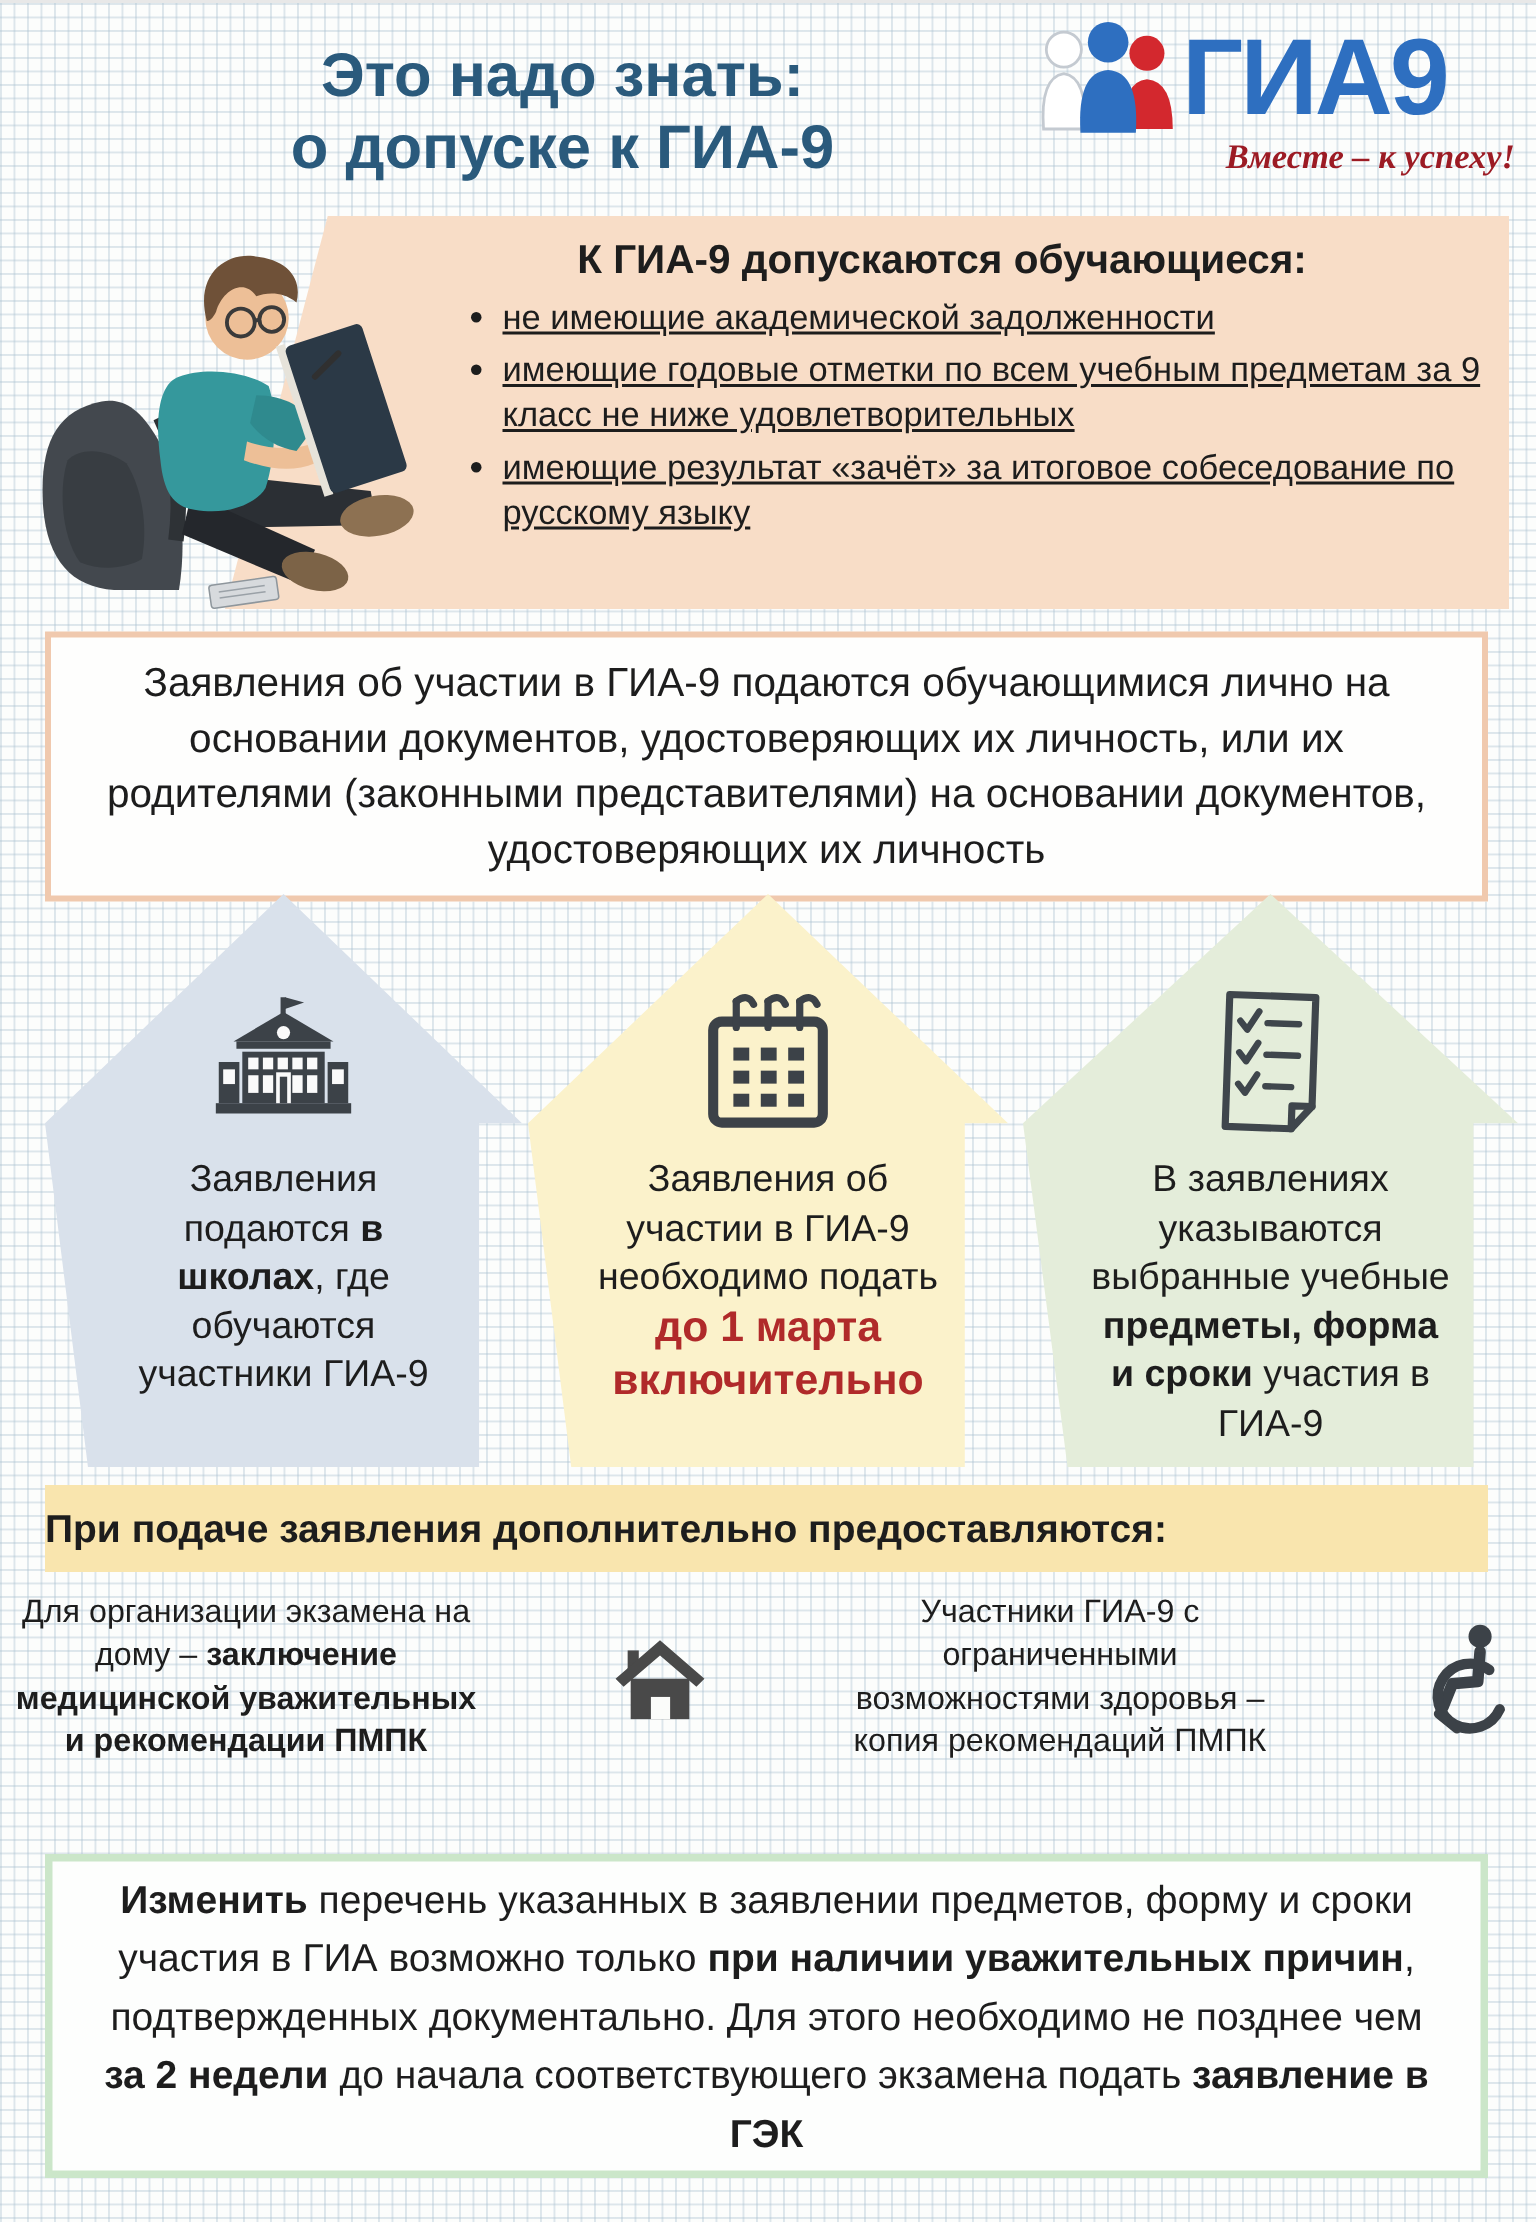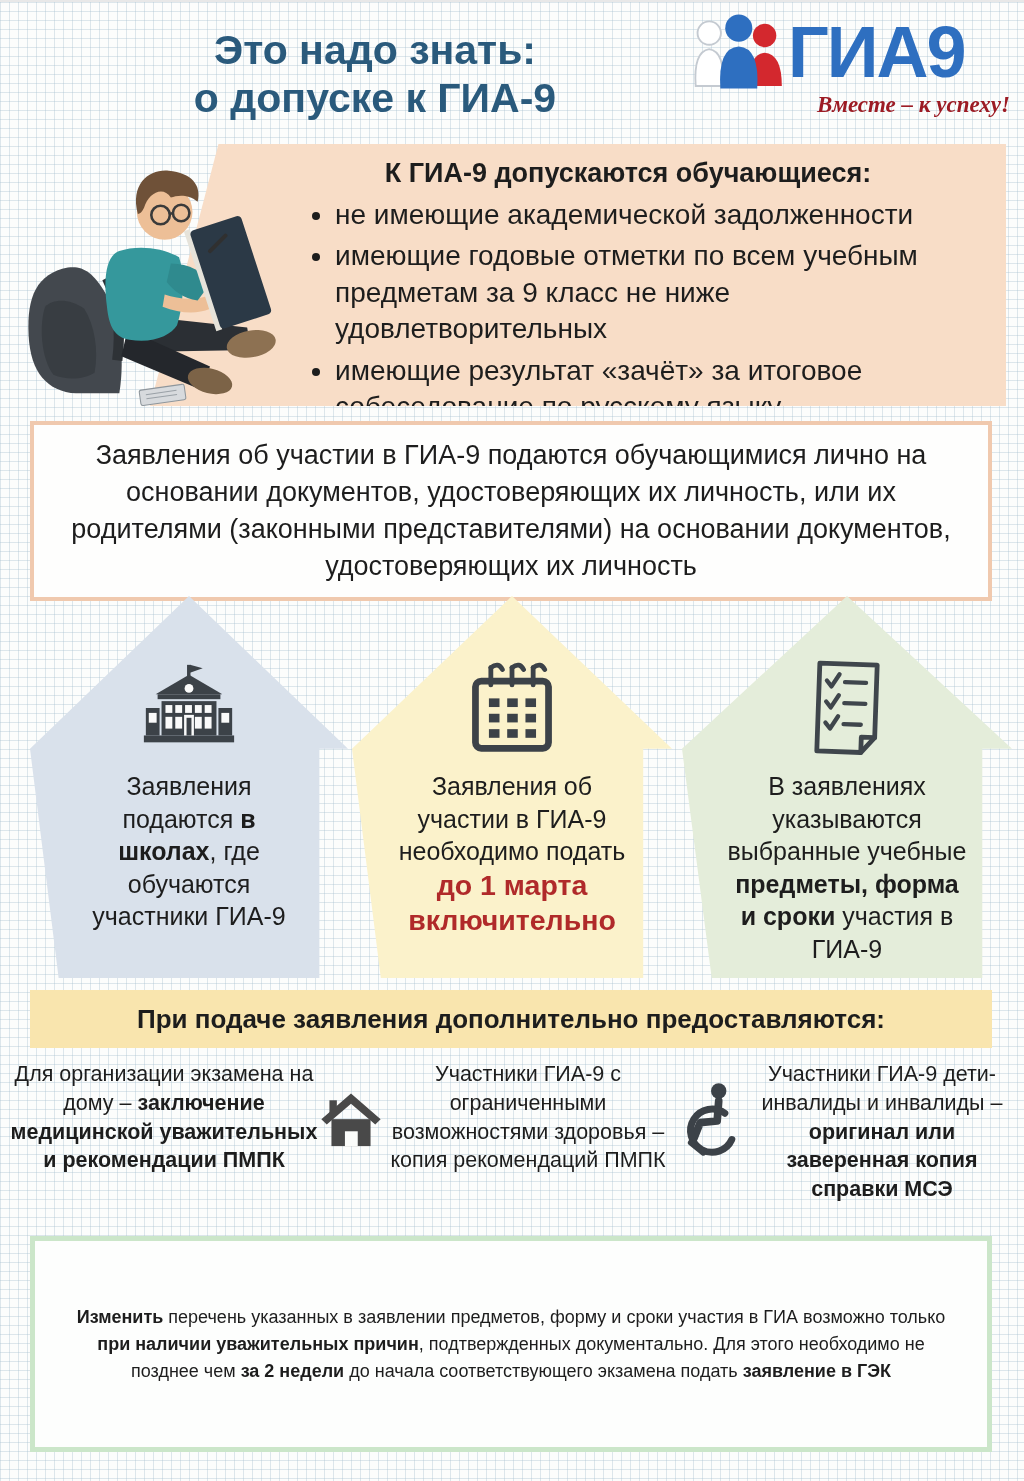--- a/index.html
+++ b/index.html
@@ -20,49 +20,49 @@
   .logo{position:absolute;left:692px;top:10px;width:322px;display:flex;flex-wrap:wrap;align-items:flex-start;}
   .logo-mark{width:96px;height:84px;flex:none;}
   .logo-name{font-size:72px;font-weight:700;line-height:80px;letter-spacing:-2px;flex:none;}
   .logo-tagline{width:100%;text-align:right;font-family:"Liberation Serif","DejaVu Serif",serif;
                 font-style:italic;font-weight:700;font-size:23px;margin-top:-4px;padding-right:4px;}
   
   .admission{position:absolute;left:150px;top:142px;width:856px;height:262px;
              clip-path:polygon(8% 0,100% 0,100% 100%,0 100%);}
   .admission-title{padding:14px 10px 0 110px;text-align:center;font-size:27px;font-weight:700;}
   .admission ul{margin:8px 16px 0 0;padding-left:185px;}
-  .admission li{font-size:28px;line-height:1.3;margin-bottom:5px;}
+  .admission li{font-size:23px;line-height:1.3;margin-bottom:5px;text-decoration:underline;}
   .student{position:absolute;left:8px;top:150px;width:268px;height:258px;}
   
   .statement{position:absolute;left:30px;top:419px;width:962px;height:180px;background:#fefefd;
              border:4px solid #f0c9ae;box-sizing:border-box;display:flex;align-items:center;justify-content:center;
              padding:0 26px;text-align:center;font-size:27px;line-height:1.38;}
   
   .arrow{position:absolute;top:594px;height:382px;
          clip-path:polygon(50% 0%,100% 40%,91% 40%,91% 100%,9% 100%,0% 40%);
          display:flex;flex-direction:column;align-items:center;}
   .arrow-icon{margin-top:56px;height:112px;display:flex;align-items:center;justify-content:center;}
   .arrow-text{width:74%;text-align:center;font-size:25px;line-height:1.3;margin-top:6px;}
   .arrow-text span[data-accent]{font-size:28.5px;line-height:1.25;}
   
   .banner{position:absolute;left:30px;top:988px;width:962px;height:58px;display:flex;align-items:center;
-          justify-content:center;font-size:26px;font-weight:700;}
+          font-size:26px;font-weight:700;}
   
   .additional{position:absolute;left:8px;top:1058px;width:1008px;display:flex;justify-content:space-between;}
   .additional .item{text-align:center;font-size:21.5px;line-height:1.34;}
   .item-1{width:312px;}
   .item-2{width:292px;}
   .item-3{width:268px;}
   .mid-icon{flex:none;}
   .house-wrap{width:62px;margin-top:32px;}
   .wheel-wrap{width:74px;margin-top:18px;}
   
   .footer-box{position:absolute;left:30px;top:1234px;width:962px;height:216px;background:#fdfefd;
               border:5px solid #cbe6c9;box-sizing:border-box;display:flex;align-items:center;justify-content:center;
-              padding:0 34px;text-align:center;font-size:18px;line-height:1.5;}
+              padding:0 34px;text-align:center;font-size:26px;line-height:1.5;}
   svg{display:block;}
 </style>
 </head>
 <body>
 
 <div class="page">
 
   <div class="title" style="color: rgb(42, 90, 124);">
     <div>Это надо знать:</div>
     <div>о допуске к ГИА-9</div>
@@ -223,20 +223,19 @@
     </div>
     <div class="item item-2"><span>Участники ГИА-9 с ограниченными возможностями здоровья – </span><span style="font-weight: 400;">копия рекомендаций ПМПК</span></div>
     <div class="mid-icon wheel-wrap">
       <svg width="74" height="86" viewBox="0 0 96 104" aria-hidden="true">
         <circle cx="58" cy="13" r="10" fill="#3c4248"></circle>
         <path d="M58 26 L56 52 L34 54 L26 74" fill="none" stroke="#3c4248" stroke-width="10" stroke-linecap="round" stroke-linejoin="round"></path>
         <path d="M66 42 A28 28 0 1 0 75 76" fill="none" stroke="#3c4248" stroke-width="9" stroke-linecap="round"></path>
         <path d="M22 80 L38 93" fill="none" stroke="#3c4248" stroke-width="8" stroke-linecap="round"></path>
       </svg>
     </div>
-    <div class="item item-3"><span>Участники ГИА-9 дети-инвалиды и инвалиды – </span><span style="font-weight: 700;">оригинал или заверенная копия справки МСЭ</span></div>
   </div>
 
   <div class="footer-box">
     <span><span style="font-weight: 700;">Изменить</span><span> перечень указанных в заявлении предметов, форму и сроки участия в ГИА возможно только </span><span style="font-weight: 700;">при наличии уважительных причин</span><span>, подтвержденных документально. Для этого необходимо не позднее чем </span><span style="font-weight: 700;">за 2 недели</span><span> до начала соответствующего экзамена подать </span><span style="font-weight: 700;">заявление в ГЭК</span></span>
   </div>
 
 </div>
 
 </body></html>

